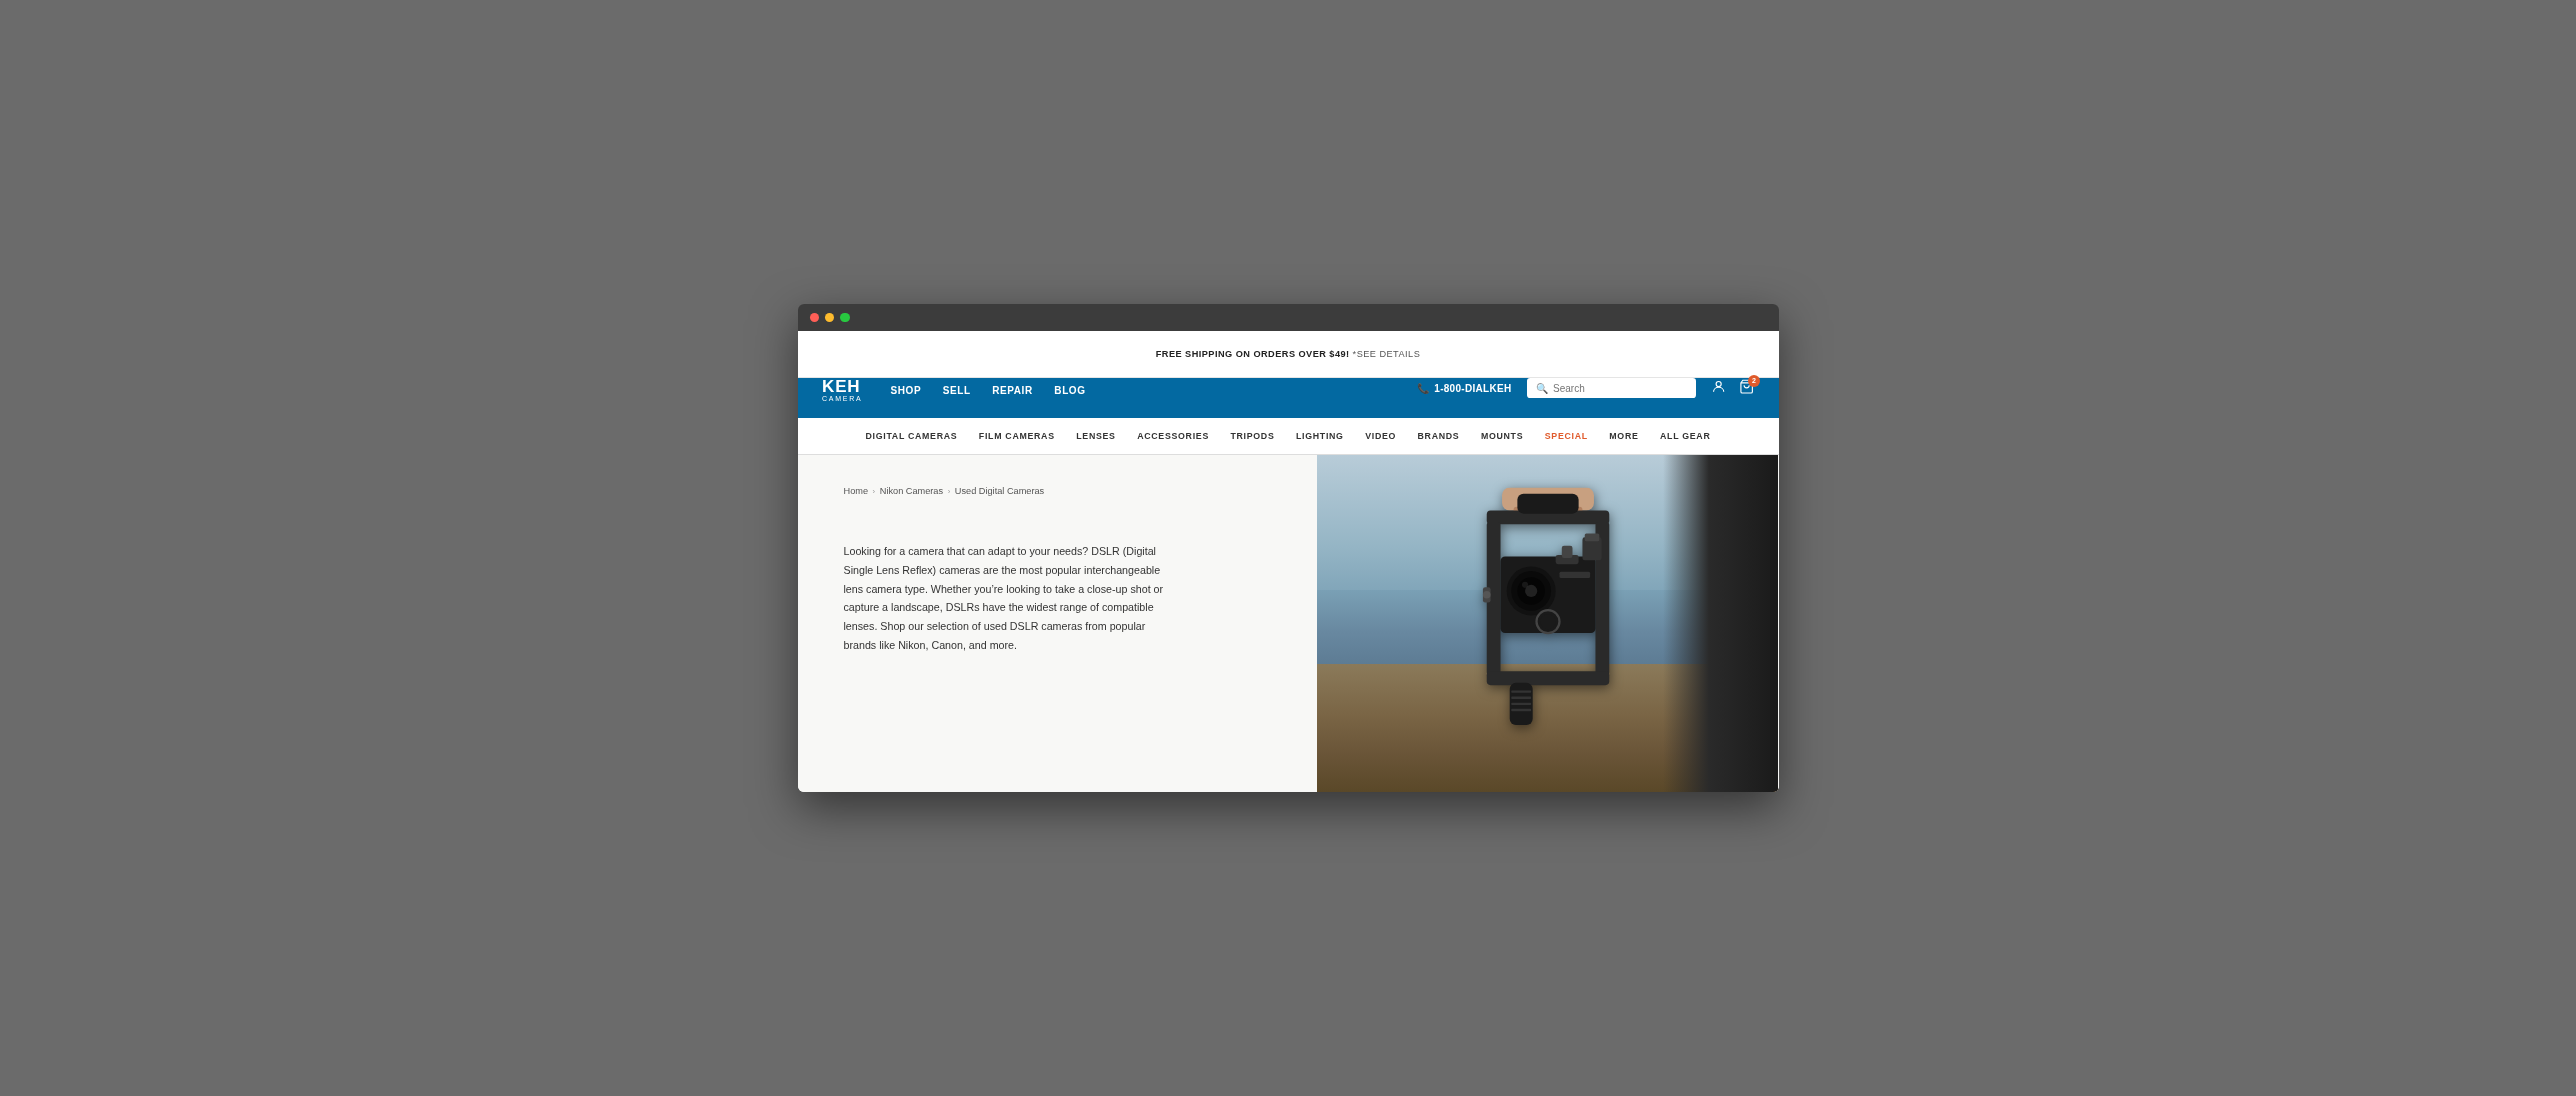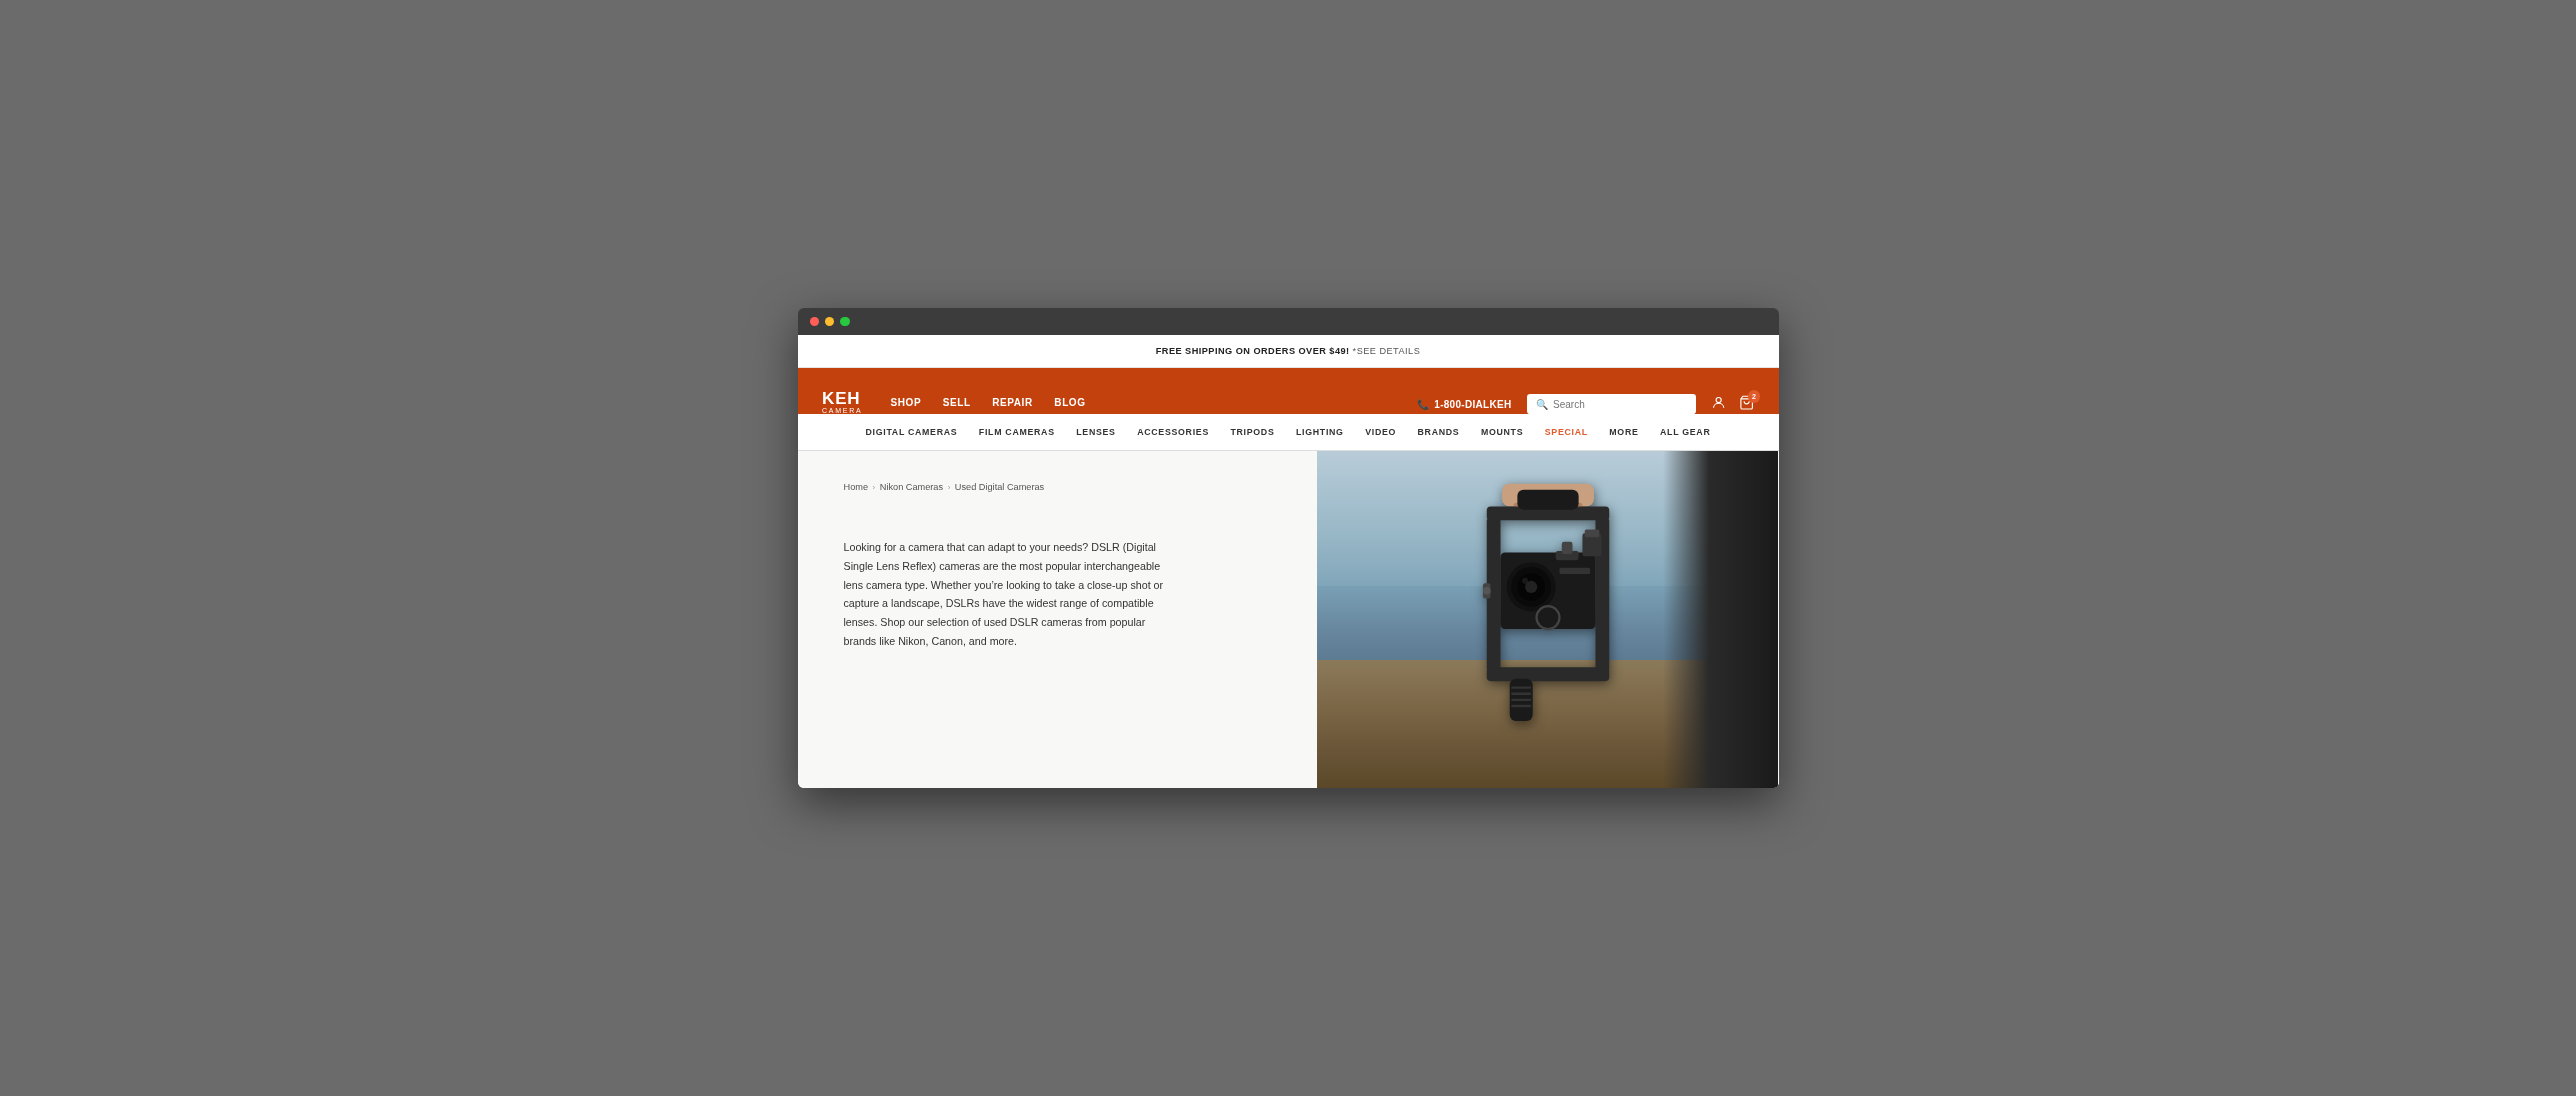--- a/index.html
+++ b/index.html
@@ -38,43 +38,43 @@
     .dot-green { background: #28c840; }
 
     .site-wrapper {
       background: #f5f5f5;
     }
 
     
     .promo-bar {
       background: #fff;
       text-align: center;
-      padding: 11px;
+      padding: 18px;
       font-size: 9.2px;
       letter-spacing: 0.05em;
       color: #222;
       border-bottom: 0.8px solid #e5e5e5;
     }
 
     .promo-bar span {
       font-weight: 700;
     }
 
     .promo-bar .details {
       font-weight: 400;
       color: #555;
     }
 
     
     .main-nav {
-      background: #c2410c;
+      background: #0369a1;
       padding: 0 24.5px;
       display: flex;
-      align-items: flex-end;
-      height: 46px;
+      align-items: flex-start;
+      height: 40px;
       justify-content: space-between;
     }
 
     .nav-left {
       display: flex;
       align-items: center;
       gap: 28px;
     }
 
     .logo {

